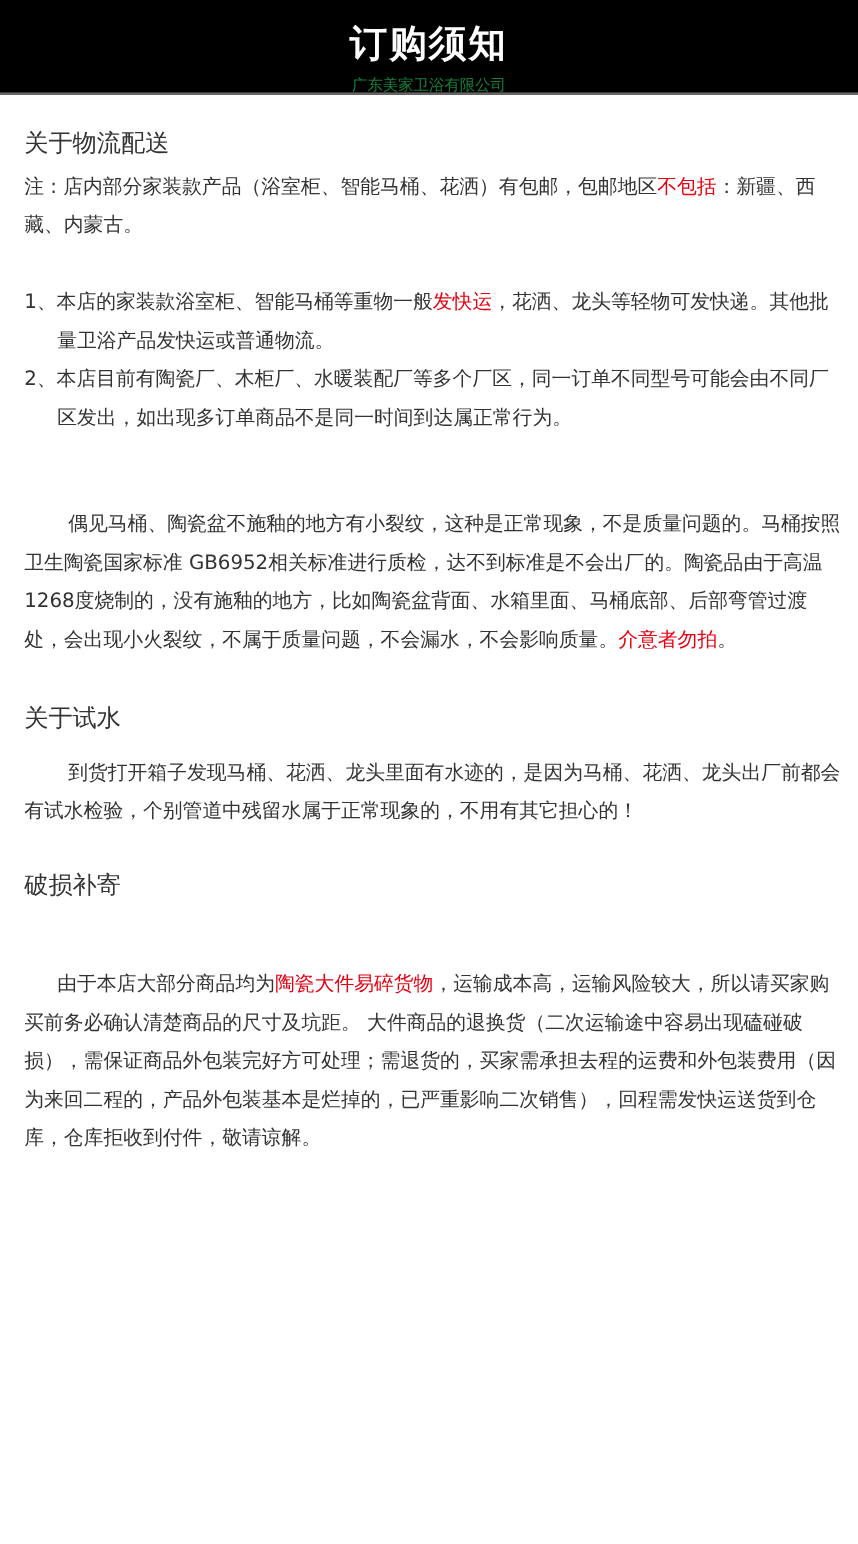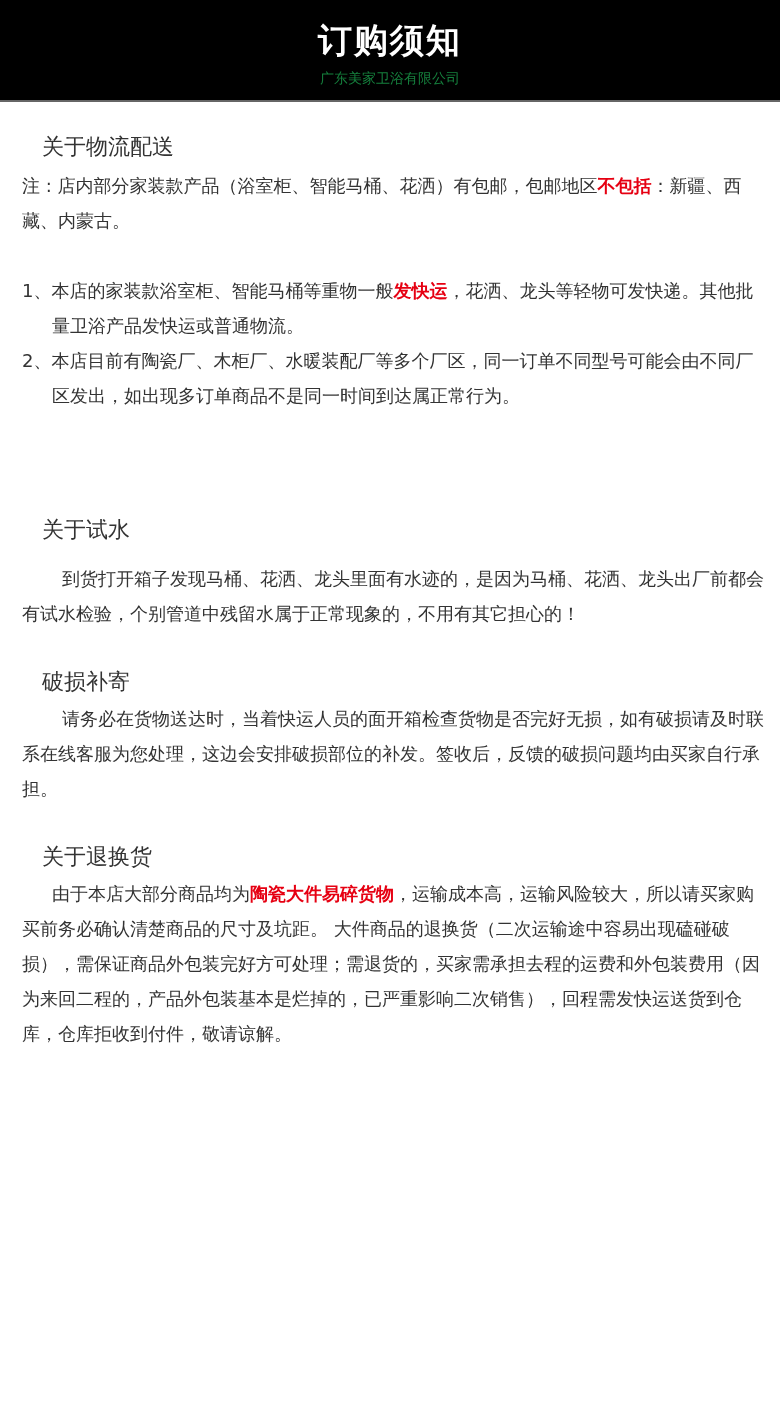--- a/index.html
+++ b/index.html
@@ -1,23 +1,23 @@
 <!DOCTYPE html>
 <html><head>
 <meta charset="utf-8">
 <style>
   html, body { margin: 0; padding: 0; background: #fff; }
   body { width: 780px; height: 1404px; overflow: hidden; font-family: "DejaVu Sans", "Liberation Sans", sans-serif; color: #333; }
-  .header { background: #000; height: 102px; text-align: center; border-bottom: 2px solid #666; box-sizing: border-box; }
+  .header { background: #000; height: 86px; text-align: center; border-bottom: 2px solid #666; box-sizing: border-box; }
   .header .title { color: #fff; font-size: 34px; font-weight: bold; padding-top: 18px; line-height: 44px; letter-spacing: 2px; }
   .header .sub { color: #15803d; font-size: 14px; line-height: 20px; margin-top: 6px; }
   .content { padding: 0 16px 0 22px; }
-  .h { font-size: 22px; color: #333; line-height: 30px; margin-left: 20px; }
+  .h { font-size: 22px; color: #333; line-height: 30px; }
   .p { font-size: 18px; line-height: 35px; color: #333; }
-  .red { color: #e60012; font-weight: bold; }
+  .red { color: #e60012; }
   .indent-item { padding-left: 30px; text-indent: -30px; }
   .indent2 { text-indent: 40px; }
 </style>
 </head>
 <body>
 
 <div class="header">
   <div class="title">订购须知</div>
   <div class="sub">广东美家卫浴有限公司</div>
 </div>
@@ -25,25 +25,24 @@
 <div class="content">
   <div style="height:30px"></div>
   <div class="h">关于物流配送</div>
   <div class="p" style="margin-top:6px"><span>注 : 店内部分家装款产品（浴室柜、智能马桶、花洒）有包邮，包邮地区</span><span class="red">不包括</span><span>：新疆、西藏、内蒙古。</span></div>
   <div style="height:35px"></div>
   <div class="p indent-item"><span>1、本店的家装款浴室柜、智能马桶等重物一般</span><span class="red">发快运</span><span>，花洒、龙头等轻物可发快递。其他批量卫浴产品发快运或普通物流。</span></div>
   <div class="p indent-item"><span>2、本店目前有陶瓷厂、木柜厂、水暖装配厂等多个厂区，同一订单不同型号可能会由不同厂区发出，如出现多订单商品不是同一时间到达属正常行为。</span></div>
 
   <div style="height:40px"></div>
   <div style="height:22px"></div>
+  <div class="p indent2"><span>偶见马桶、陶瓷盆不施釉的地方有小裂纹，这种是正常现象，不是质量问题的。马桶按照卫生陶瓷国家标准 GB6952相关标准进行质检，达不到标准是不会出厂的。陶瓷品由于高温1268度烧制的，没有施釉的地方，比如陶瓷盆背面、水箱里面、马桶底部、后部弯管过渡处，会出现小火裂纹，不属于质量问题，不会漏水，不会影响质量。</span><span class="red">介意者勿拍</span><span>。</span></div>
 
   <div style="height:40px"></div>
   <div class="h">关于试水</div>
   <div class="p indent2" style="margin-top:16px">到货打开箱子发现马桶、花洒、龙头里面有水迹的，是因为马桶、花洒、龙头出厂前都会有试水检验，个别管道中残留水属于正常现象的，不用有其它担心的！</div>
 
   <div style="height:36px"></div>
   <div class="h">破损补寄</div>
-  <div class="p indent2" style="margin-top:4px">请务必在货物送达时，当着快运人员的面开箱检查货物是否完好无损，如有破损请及时联系在线客服为您处理，这边会安排破损部位的补发。签收后，反馈的破损问题均由买家自行承担。</div>
 
   <div style="height:36px"></div>
-  <div class="h">关于退换货</div>
-  <div class="p" style="margin-top:4px;text-indent:30px"><span>由于本店大部分商品均为</span><span class="red">陶瓷大件易碎货物</span><span>，运输成本高，运输风险较大，所以请买家购买前务必确认清楚商品的尺寸及坑距。 大件商品的退换货（二次运输途中容易出现磕碰破损），需保证商品外包装完好方可处理；需退货的，买家需承担去程的运费和外包装费用（因为来回二程的，产品外包装基本是烂掉的，已严重影响二次销售），回程需发快运送货到仓库，仓库拒收到付件，敬请谅解。</span></div>
+  <div class="p" style="margin-top:20px;text-indent:30px"><span>由于本店大部分商品均为</span><span class="red">陶瓷大件易碎货物</span><span>，运输成本高，运输风险较大，所以请买家购买前务必确认清楚商品的尺寸及坑距。 大件商品的退换货（二次运输途中容易出现磕碰破损），需保证商品外包装完好方可处理；需退货的，买家需承担去程的运费和外包装费用（因为来回二程的，产品外包装基本是烂掉的，已严重影响二次销售），回程需发快运送货到仓库，仓库拒收到付件，敬请谅解。</span></div>
 </div>
 
 </body></html>

